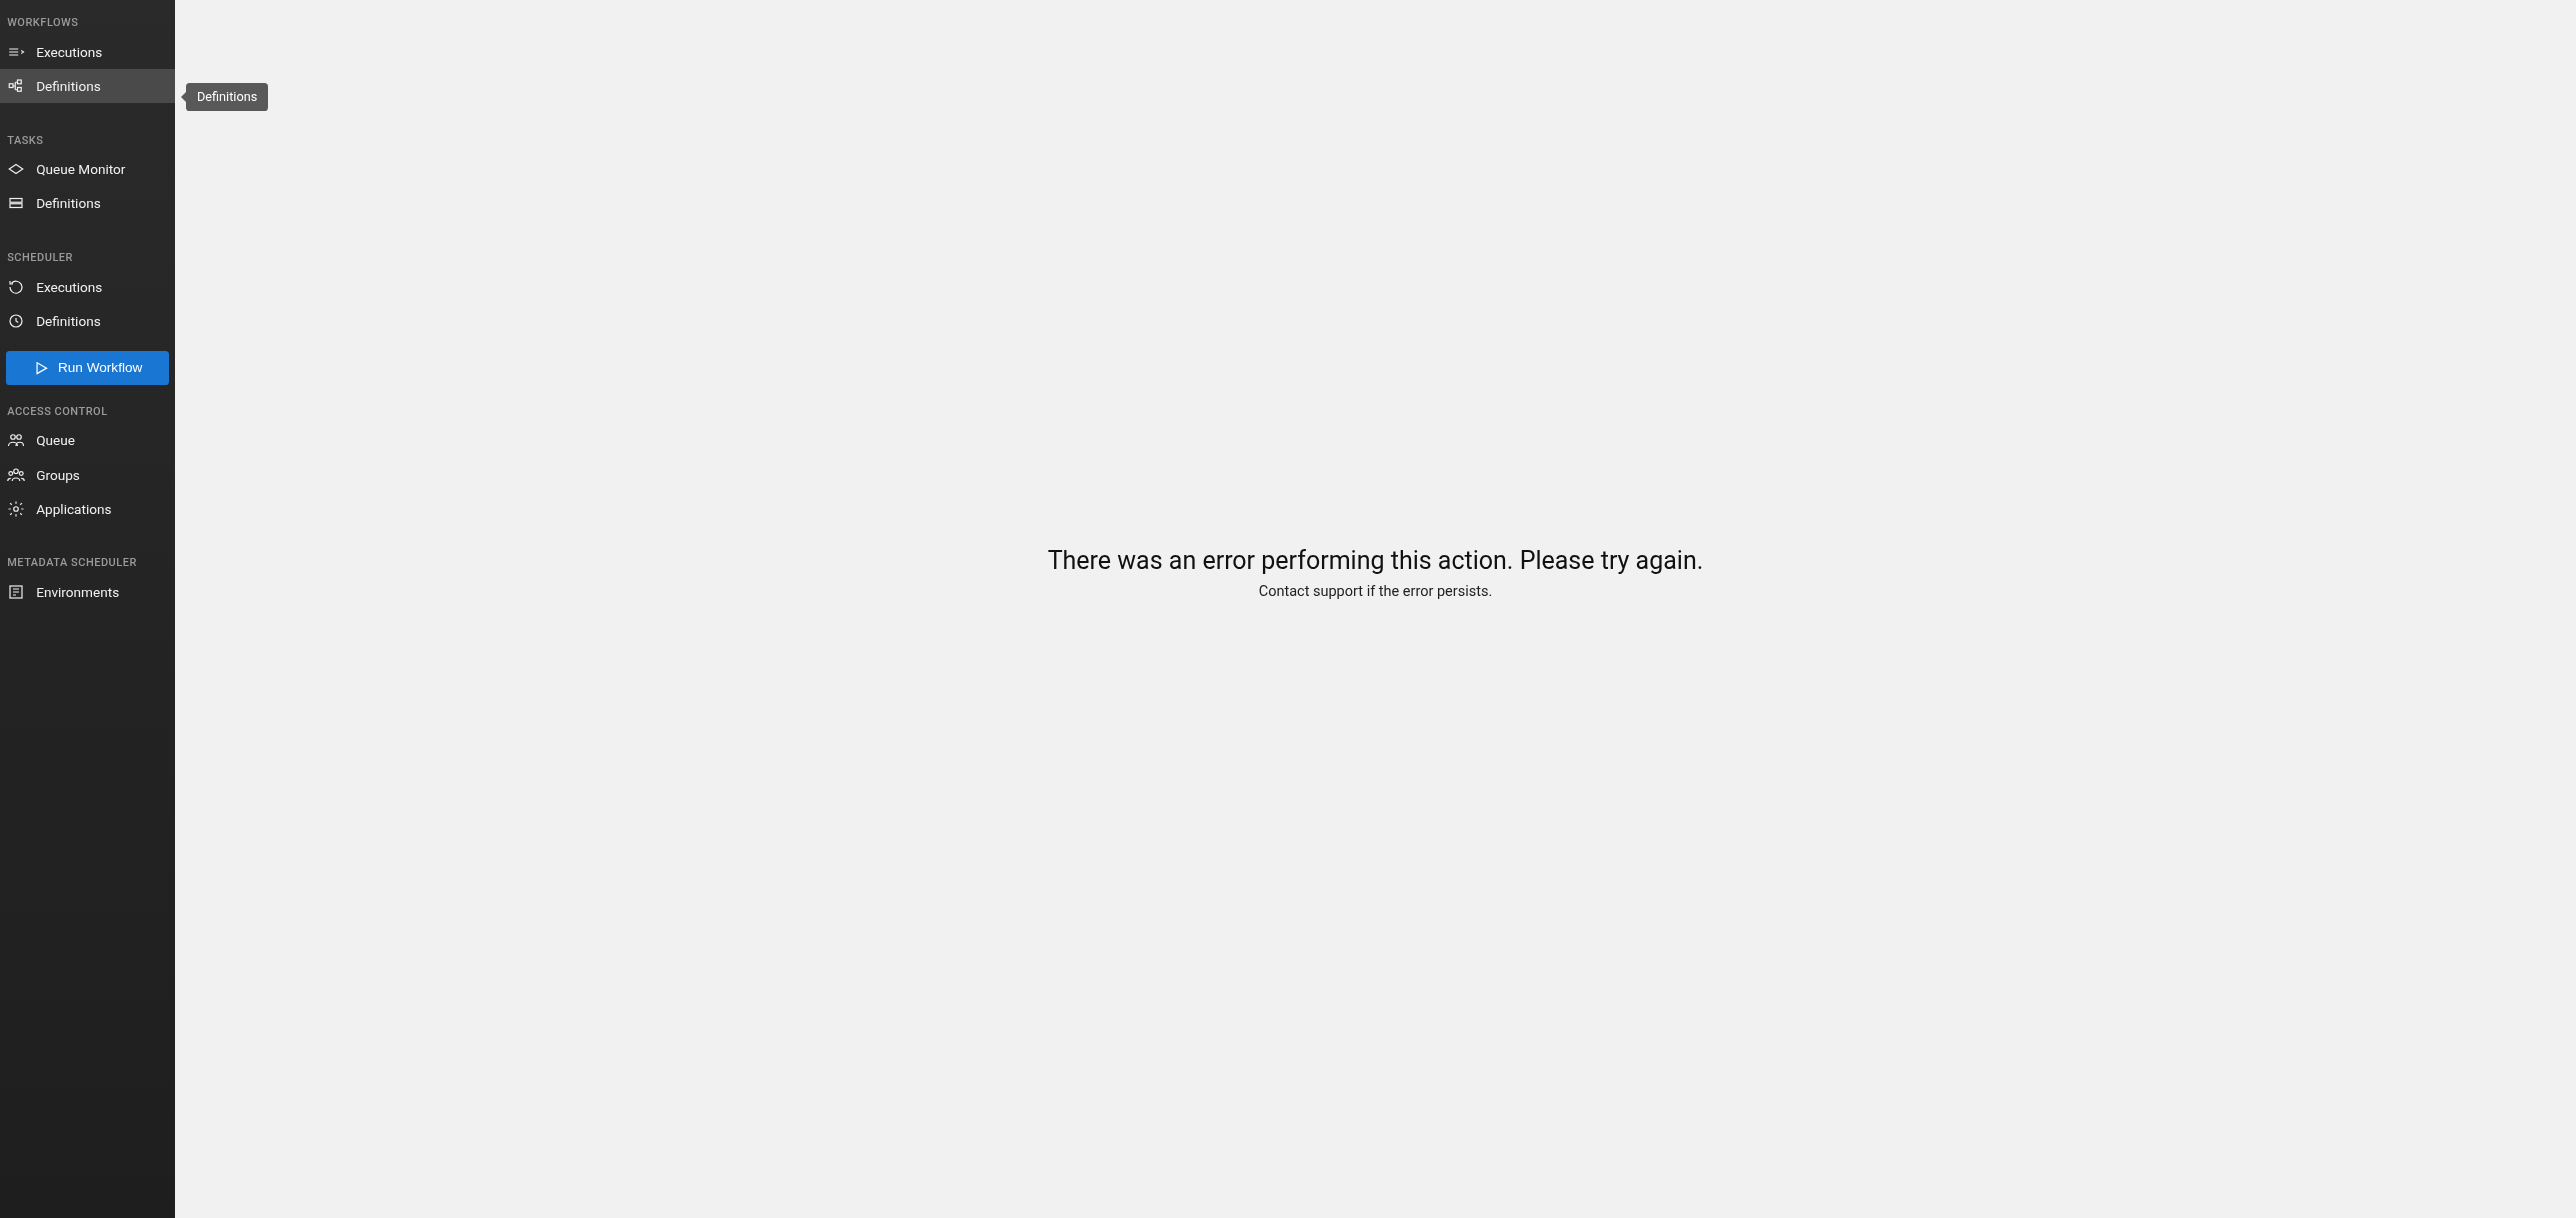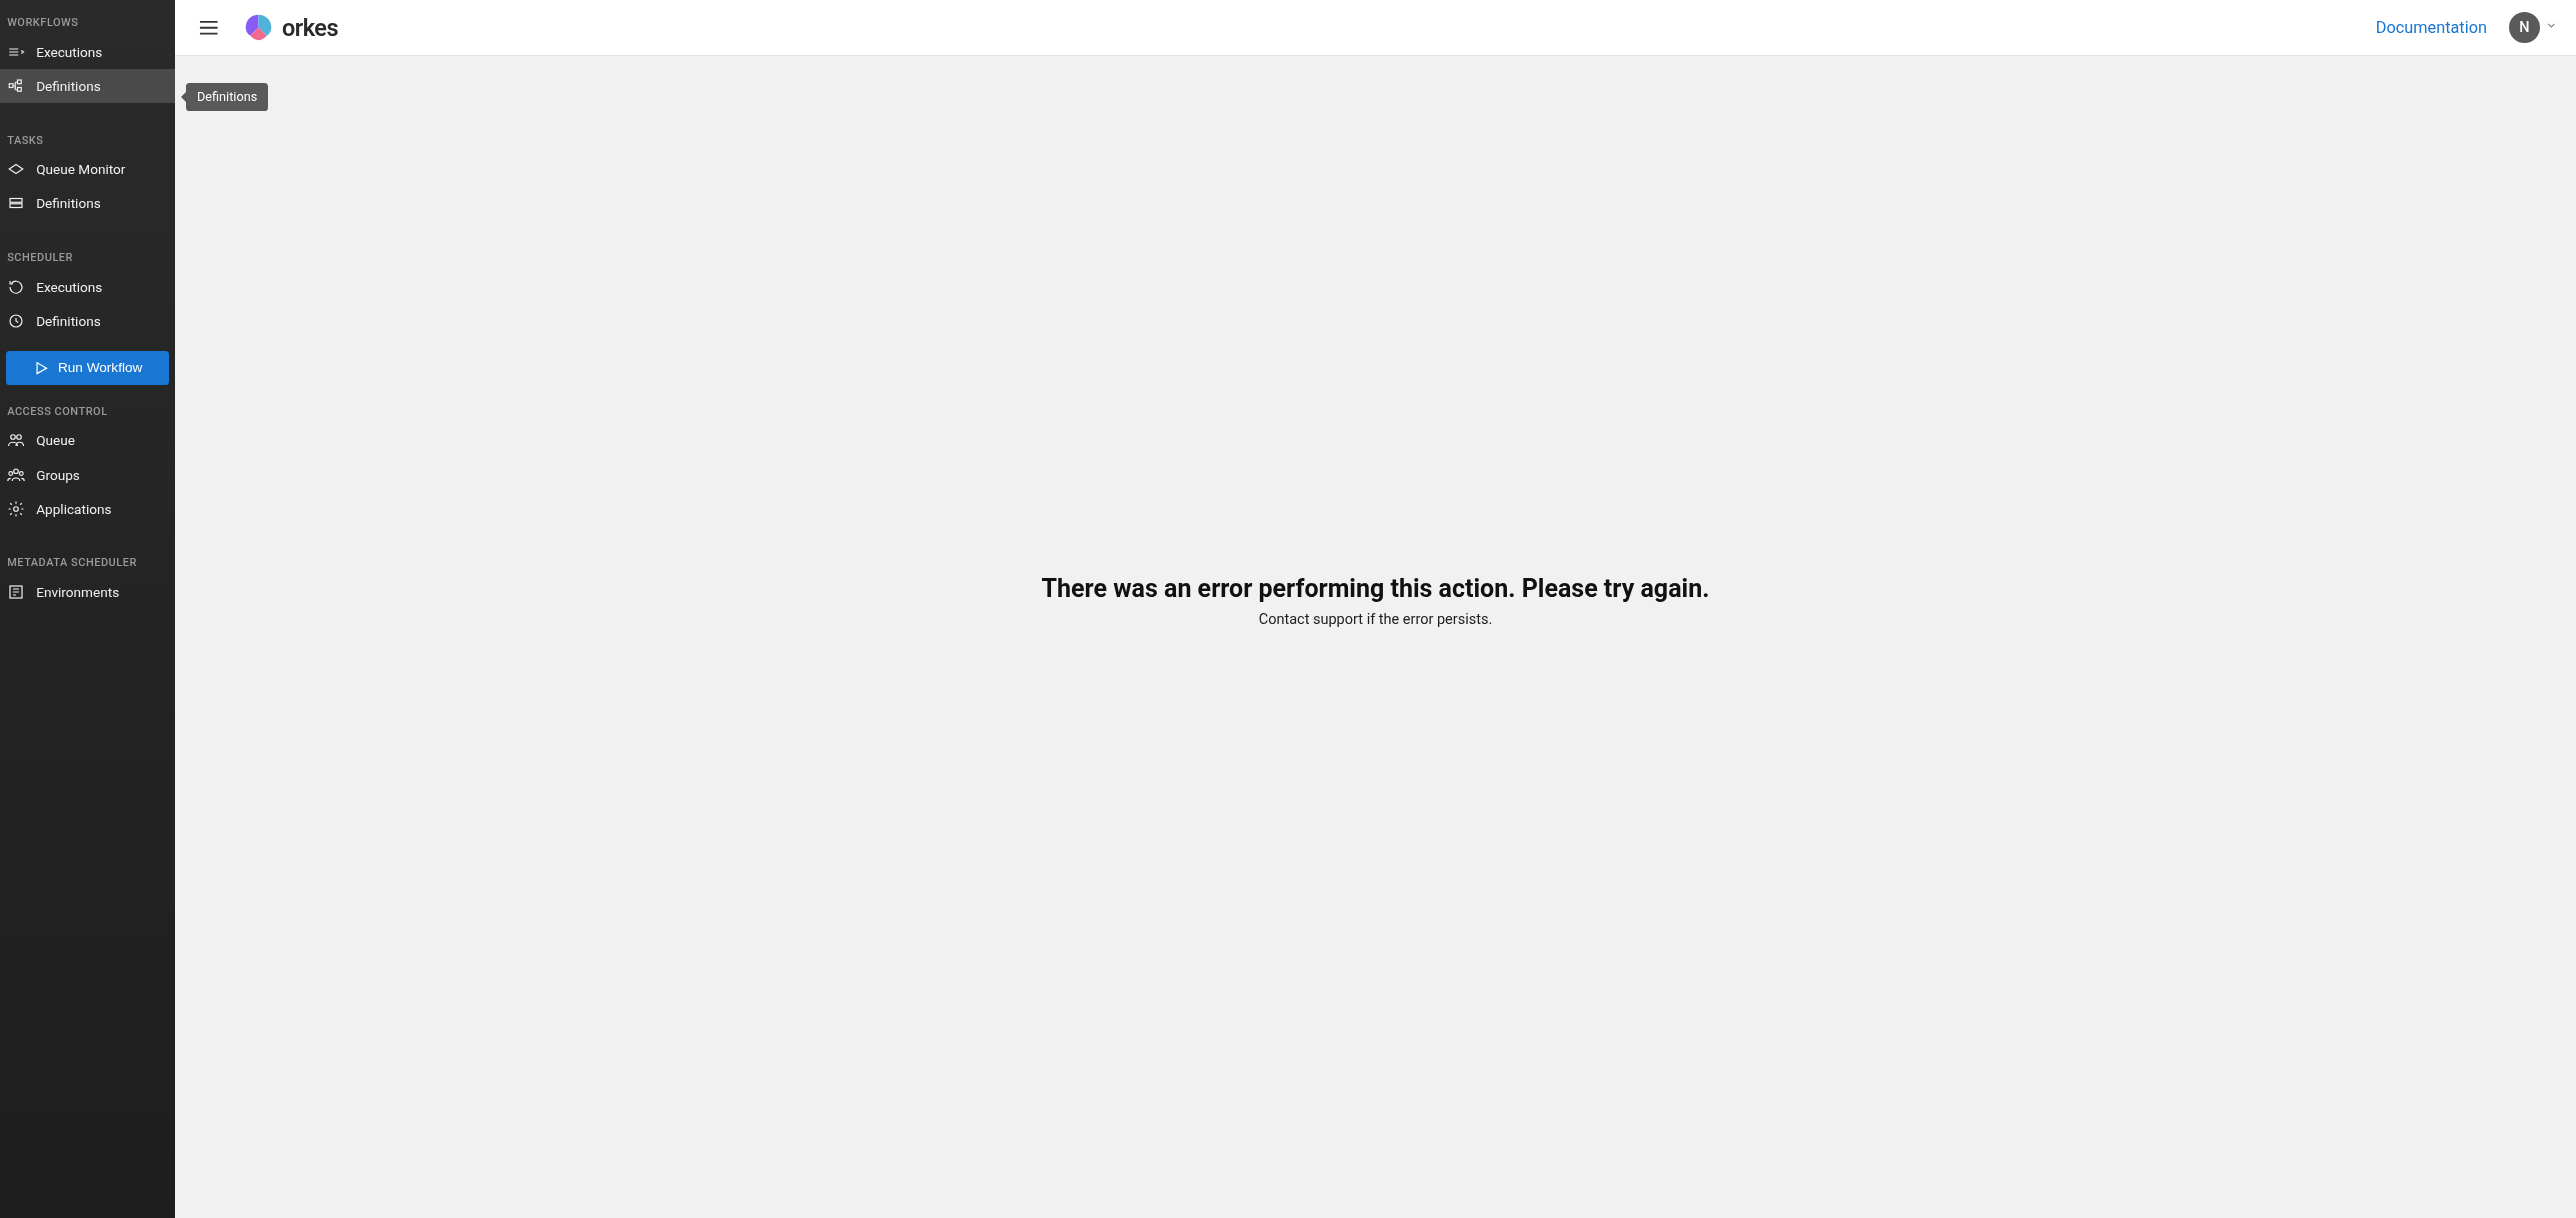--- a/index.html
+++ b/index.html
@@ -156,21 +156,21 @@
     .content {
       flex: 1;
       display: flex;
       flex-direction: column;
       align-items: center;
       justify-content: center;
       padding-bottom: 72px;
     }
     .error-title {
       font-size: 25px;
-      font-weight: 700;
+      font-weight: 400;
       color: #111;
       margin-bottom: 7.2px;
     }
     .error-subtitle {
       font-size: 14.5px;
       color: #222;
     }
     .tooltip {
       position: absolute;
       top: 83px;
@@ -312,47 +312,20 @@
       <svg width="18" height="18" viewBox="0 0 24 24">
           <rect x="4" y="4" width="16" height="16"></rect>
           <path d="M8 8h8M8 12h8M8 16h4"></path>
         </svg>
     </span>
     <span>Environments</span>
   </div>
 </div>
 
 <div class="main">
-  <div class="topbar">
-    <div class="hamburger">
-      <svg width="23.5" height="23.5" viewBox="0 0 24 24">
-          <path d="M3 6h18M3 12h18M3 18h18"></path>
-        </svg>
-    </div>
-    <div class="logo">
-      <div class="logo-mark">
-        <svg width="33" height="33" viewBox="0 0 36 36">
-          <path d="M18 4 C10 4 4 10 4 18 C4 22 6 25 9 27 L18 18 Z" fill="#8a5cf6"></path>
-          <path d="M18 4 C26 4 32 10 32 18 C32 22 30 25 27 27 L18 18 Z" fill="#4fb3d9"></path>
-          <path d="M9 27 C12 30 15 32 18 32 C21 32 24 30 27 27 L18 18 Z" fill="#f16a8e"></path>
-        </svg>
-      </div>
-      <span class="logo-text">orkes</span>
-    </div>
-    <div class="topbar-spacer"></div>
-    <a class="doc-link">Documentation</a>
-    <div class="avatar">
-      <span>N</span>
-    </div>
-    <div class="avatar-chevron">
-      <svg width="12.7" height="12.7" viewBox="0 0 24 24">
-          <path d="M6 9l6 6 6-6"></path>
-        </svg>
-    </div>
-  </div>
 
   <div class="tooltip">
     <span>Definitions</span>
   </div>
 
   <div class="content">
     <div class="error-title">There was an error performing this action. Please try again.</div>
     <div class="error-subtitle">Contact support if the error persists.</div>
   </div>
 </div>

